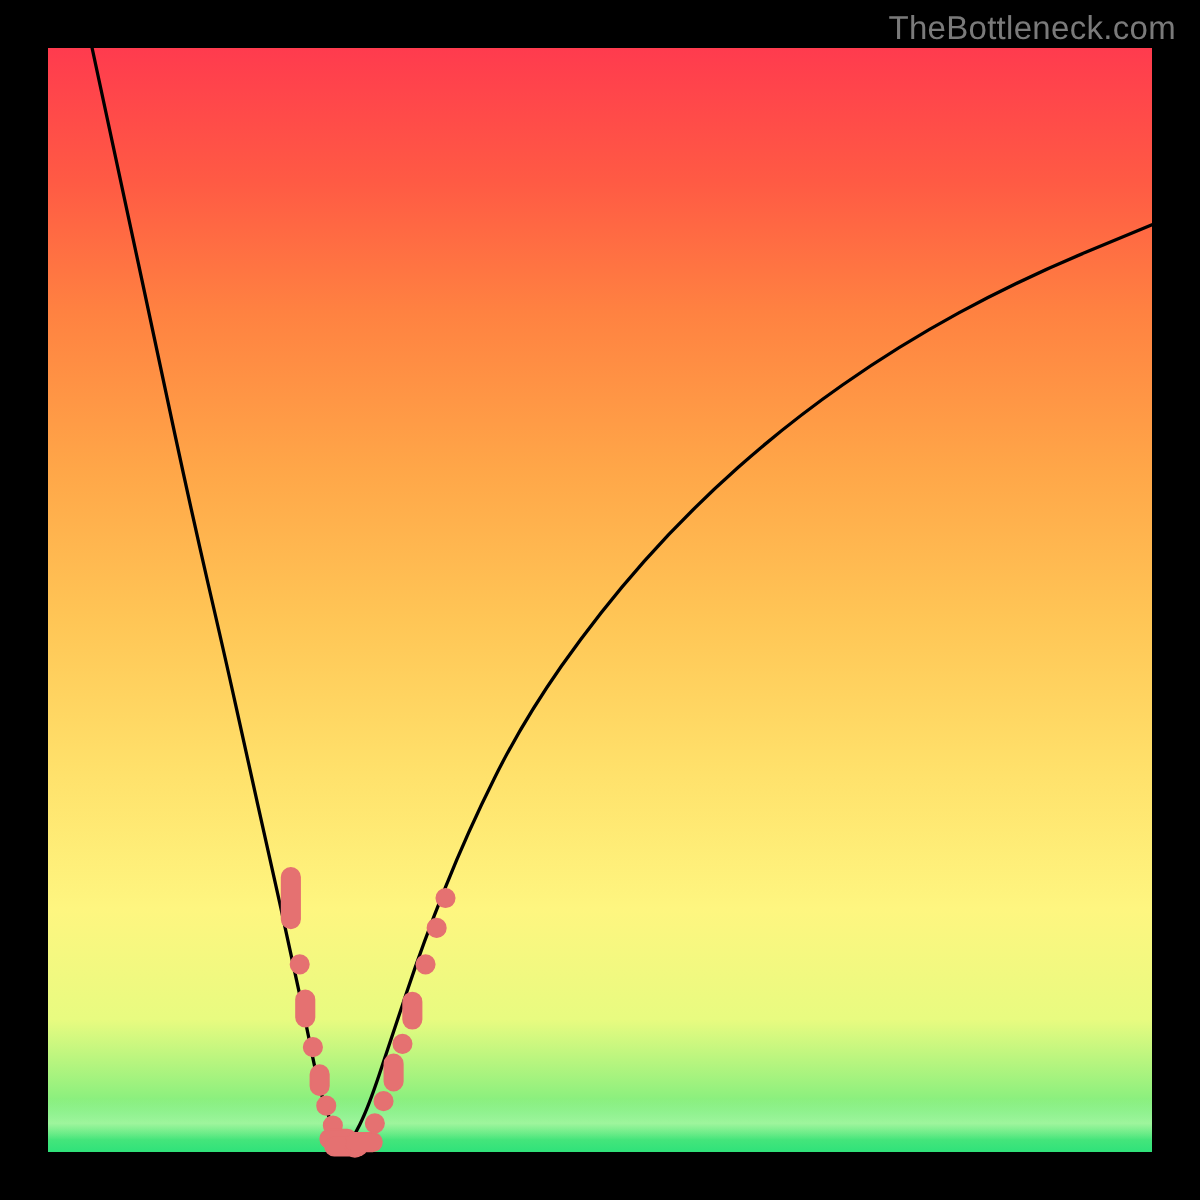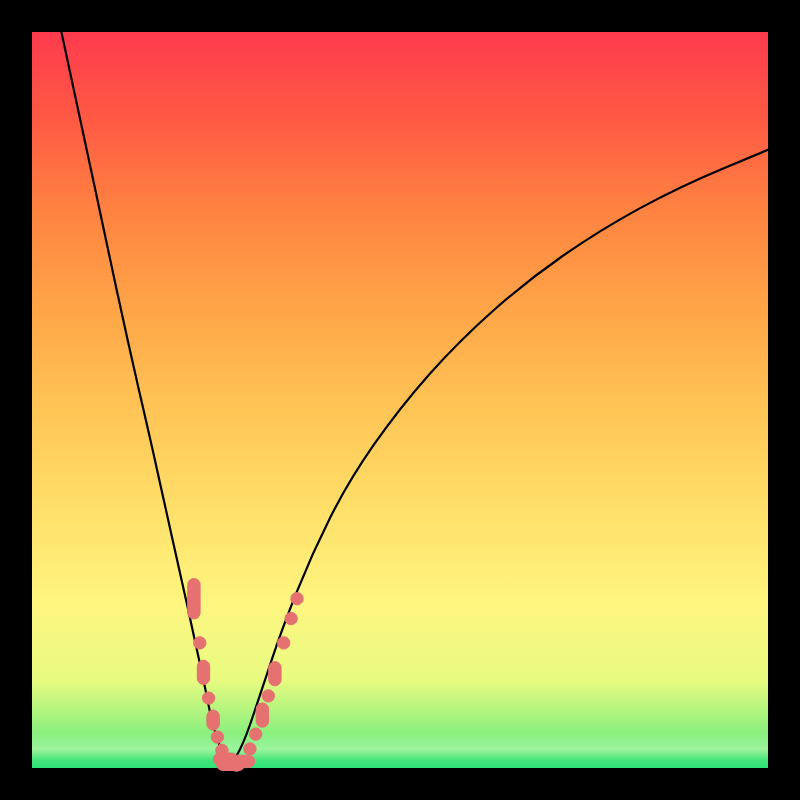--- a/index.html
+++ b/index.html
@@ -114,13 +114,14 @@
         <circle cx="223.7" cy="702.1" r="6.2" class="dot"></circle>
         <rect x="224.2" y="670.9" width="12.4" height="24.3" rx="6.2" class="pill"></rect>
         <circle cx="236.3" cy="663.9" r="6.2" class="dot"></circle>
         <rect x="236.7" y="629.6" width="12.4" height="24.3" rx="6.2" class="pill"></rect>
         <circle cx="251.7" cy="610.9" r="6.2" class="dot"></circle>
         <circle cx="259.1" cy="586.6" r="6.2" class="dot"></circle>
         <circle cx="265.0" cy="566.7" r="6.2" class="dot"></circle>
       </g>
   </svg>
 
+  <div class="watermark">TheBottleneck.com</div>
 </div>
 
 </body></html>

